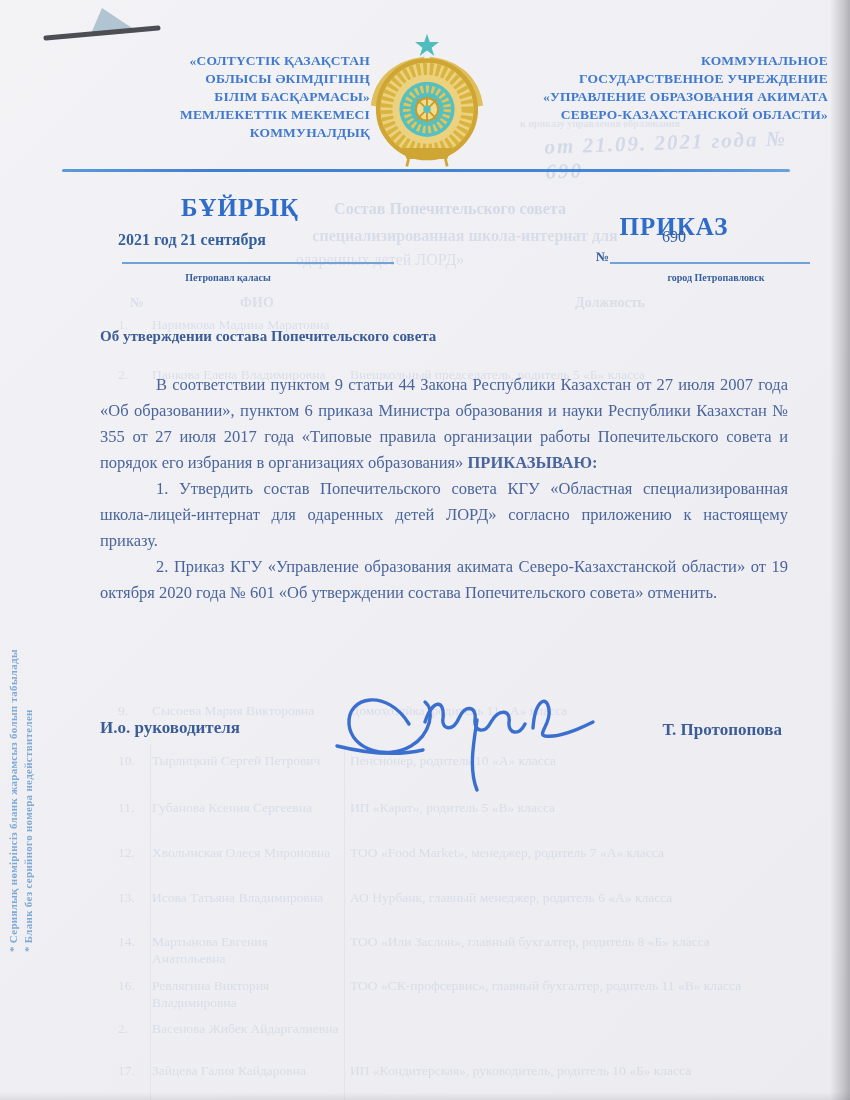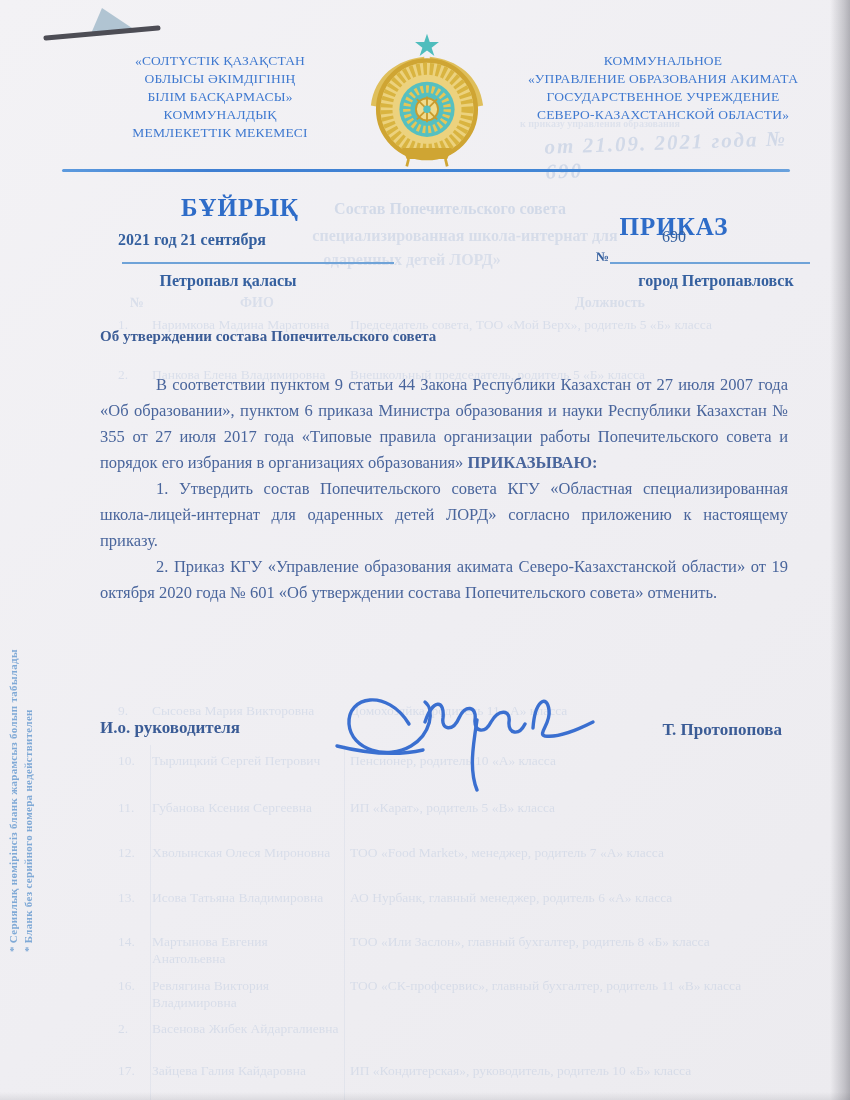--- a/index.html
+++ b/index.html
@@ -19,56 +19,56 @@
 
   
   .side-note{
     position:absolute;left:6px;top:952px;width:392px;
     transform:rotate(-90deg);transform-origin:top left;
     color:#7fa9d6;font-size:11px;font-weight:bold;line-height:15px;letter-spacing:.3px;
   }
   .side-note .line{white-space:nowrap;}
 
   
-  .org{position:absolute;text-align:center;font-weight:normal;color:#3f79d0;}
+  .org{position:absolute;text-align:right;font-weight:bold;color:#3f79d0;}
   .org-left{left:70px;top:52px;width:300px;font-size:13.5px;line-height:18px;letter-spacing:.2px;}
   .org-right{left:498px;top:52px;width:330px;font-size:13.5px;line-height:18px;letter-spacing:.2px;}
   .emblem{position:absolute;left:358px;top:30px;width:138px;height:142px;}
   .header-rule{position:absolute;left:62px;top:169px;width:728px;height:3px;
     background:linear-gradient(to right,#5c9ade,#3f7fd2 20%,#4388d6 80%,#6aa2dd);border-radius:2px;}
 
   
   .bleed{position:absolute;color:#7d9cc9;pointer-events:none;}
   .bleed-ref-caption{left:520px;top:118px;width:300px;text-align:left;font-size:10px;opacity:.16;font-weight:bold;}
   .bleed-ref-line{left:545px;top:130px;width:270px;font-size:21px;font-style:italic;opacity:.26;
     transform:rotate(-2deg);font-weight:bold;letter-spacing:2px;}
   .bleed-title-1{left:0;top:200px;width:900px;text-align:center;font-size:16px;font-weight:bold;opacity:.26;}
   .bleed-title-2{left:0;top:227px;width:930px;text-align:center;font-size:16px;font-weight:bold;opacity:.22;}
-  .bleed-title-3{left:0;top:251px;width:760px;text-align:center;font-size:16px;font-weight:bold;opacity:.20;padding-left:32px;}
+  .bleed-title-3{left:0;top:251px;width:760px;text-align:center;font-size:16px;font-weight:normal;opacity:.20;}
   .bleed-th{font-size:14px;font-weight:bold;opacity:.20;top:295px;}
   .bleed-th-num{left:130px;}
   .bleed-th-fio{left:240px;}
   .bleed-th-dol{left:575px;text-align:center;}
   .bleed-row{position:absolute;left:118px;width:690px;display:flex;opacity:.20;color:#7d9cc9;
     font-size:13.5px;line-height:17px;pointer-events:none;}
   .bleed-row .b-num{width:34px;flex:none;}
   .bleed-row .b-name{width:190px;flex:none;padding-right:8px;}
   .bleed-row .b-desc{flex:1;}
   .bleed-colline{position:absolute;width:1px;background:#7d9cc9;opacity:.10;}
 
   
   .order-title{position:absolute;top:194px;font-size:25px;font-weight:bold;color:#2e6cc8;letter-spacing:1px;}
   .title-kk{left:150px;width:180px;text-align:center;}
   .title-ru{left:584px;width:180px;text-align:center;margin-top:19px;}
   .order-date{position:absolute;left:118px;top:231px;width:200px;font-size:16px;font-weight:bold;color:#35609f;}
   .date-underline{position:absolute;left:122px;top:262px;width:272px;height:1.5px;background:#6fa3d8;}
   .order-number{position:absolute;left:662px;top:228px;font-size:16px;font-weight:normal;color:#35609f;}
   .number-label{position:absolute;left:596px;top:249px;font-size:13px;font-weight:bold;color:#35609f;}
   .number-underline{position:absolute;left:610px;top:262px;width:200px;height:1.5px;background:#6fa3d8;}
-  .city{position:absolute;top:272px;font-size:16px;font-weight:bold;color:#35609f;}
+  .city{position:absolute;top:272px;font-size:10px;font-weight:bold;color:#35609f;}
   .city-kk{left:148px;width:160px;text-align:center;}
   .city-ru{left:636px;width:160px;text-align:center;}
 
   
   .subject{position:absolute;left:100px;top:328px;width:620px;
     font-size:15px;font-weight:bold;color:#3b5c96;z-index:3;}
   .body-text{position:absolute;left:100px;top:372px;width:688px;z-index:3;
     color:#49659c;font-size:16.5px;line-height:26px;text-align:justify;}
   .body-text p{margin:0;padding:0;text-indent:56px;}
   .resolve{font-weight:bold;}
@@ -91,22 +91,22 @@
 
   <div class="side-note">
     <div class="line">* Сериялық нөмірінсіз бланк жарамсыз болып табылады</div>
     <div class="line">* Бланк без серийного номера недействителен</div>
   </div>
 
   <div class="org org-left">
     <div>«СОЛТҮСТІК ҚАЗАҚСТАН</div>
     <div>ОБЛЫСЫ ӘКІМДІГІНІҢ</div>
     <div>БІЛІМ БАСҚАРМАСЫ»</div>
+    <div>МЕМЛЕКЕТТІК МЕКЕМЕСІ</div>
     <div>КОММУНАЛДЫҚ</div>
-    <div>МЕМЛЕКЕТТІК МЕКЕМЕСІ</div>
   </div>
 
   <svg class="emblem" viewBox="0 0 150 150">
     <polygon points="75,2 78,11 88,11 80,17 83,26 75,20 67,26 70,17 62,11 72,11" fill="#4fbdbd"></polygon>
     <path d="M 14 80 C 18 48 42 30 72 27 L 72 39 C 48 42 32 56 26 82 Z" fill="#ddb94a" opacity="0.9"></path>
     <path d="M 136 80 C 132 48 108 30 78 27 L 78 39 C 102 42 118 56 124 82 Z" fill="#ddb94a" opacity="0.9"></path>
     <circle cx="75" cy="84" r="53" fill="#ecd27e" stroke="#cfa533" stroke-width="5"></circle>
     <circle cx="75" cy="84" r="44" fill="none" stroke="#d9b440" stroke-width="13" stroke-dasharray="4 3"></circle>
     <circle cx="75" cy="84" r="30" fill="#56c0c0"></circle>
     <circle cx="75" cy="84" r="22" fill="none" stroke="#e4c658" stroke-width="8" stroke-dasharray="3 3"></circle>
@@ -115,22 +115,22 @@
     <line x1="86" y1="73" x2="64" y2="95" stroke="#c79b2e" stroke-width="2"></line>
     <line x1="75" y1="70" x2="75" y2="98" stroke="#c79b2e" stroke-width="2"></line>
     <circle cx="75" cy="84" r="4" fill="#56c0c0"></circle>
     <path d="M 48 126 L 102 126 L 97 138 L 53 138 Z" fill="#cfa533"></path>
     <line x1="55" y1="138" x2="53" y2="146" stroke="#cfa533" stroke-width="3"></line>
     <line x1="95" y1="138" x2="97" y2="146" stroke="#cfa533" stroke-width="3"></line>
   </svg>
 
   <div class="org org-right">
     <div>КОММУНАЛЬНОЕ</div>
+    <div>ГОСУДАРСТВЕННОЕ УЧРЕЖДЕНИЕ</div>
     <div>«УПРАВЛЕНИЕ ОБРАЗОВАНИЯ АКИМАТА</div>
-    <div>ГОСУДАРСТВЕННОЕ УЧРЕЖДЕНИЕ</div>
     <div>СЕВЕРО-КАЗАХСТАНСКОЙ ОБЛАСТИ»</div>
   </div>
 
   <div class="bleed bleed-ref-caption">к приказу управления образования</div>
   <div class="bleed bleed-ref-line">от 21.09. 2021 года № 690</div>
 
   <div class="header-rule"></div>
 
   <div class="bleed bleed-title-1">Состав Попечительского совета</div>
   <div class="bleed bleed-title-2">специализированная школа-интернат для</div>
@@ -167,21 +167,20 @@
         <path d="M 152 60 C 148 86 144 110 152 130"></path>
         <path d="M 12 86 C 44 94 72 96 98 90"></path>
       </g>
     </svg>
     <div class="sig-name">Т. Протопопова</div>
   </div>
 
   <div class="bleed-row" style="top:316px">
     <span class="b-num">1.</span>
     <span class="b-name">Наримкова Мадина Маратовна</span>
-    <span class="b-desc">Председатель совета, ТОО «Мой Верх», родитель 5 «Б» класса</span>
   </div>
   <div class="bleed-row" style="top:366px">
     <span class="b-num">2.</span>
     <span class="b-name">Панкова Елена Владимировна</span>
     <span class="b-desc">Внешкольный председатель, родитель 5 «Б» класса</span>
   </div>
   <div class="bleed-row" style="top:702px">
     <span class="b-num">9.</span>
     <span class="b-name">Сысоева Мария Викторовна</span>
     <span class="b-desc">Домохозяйка, родитель 11 «А» класса</span>

